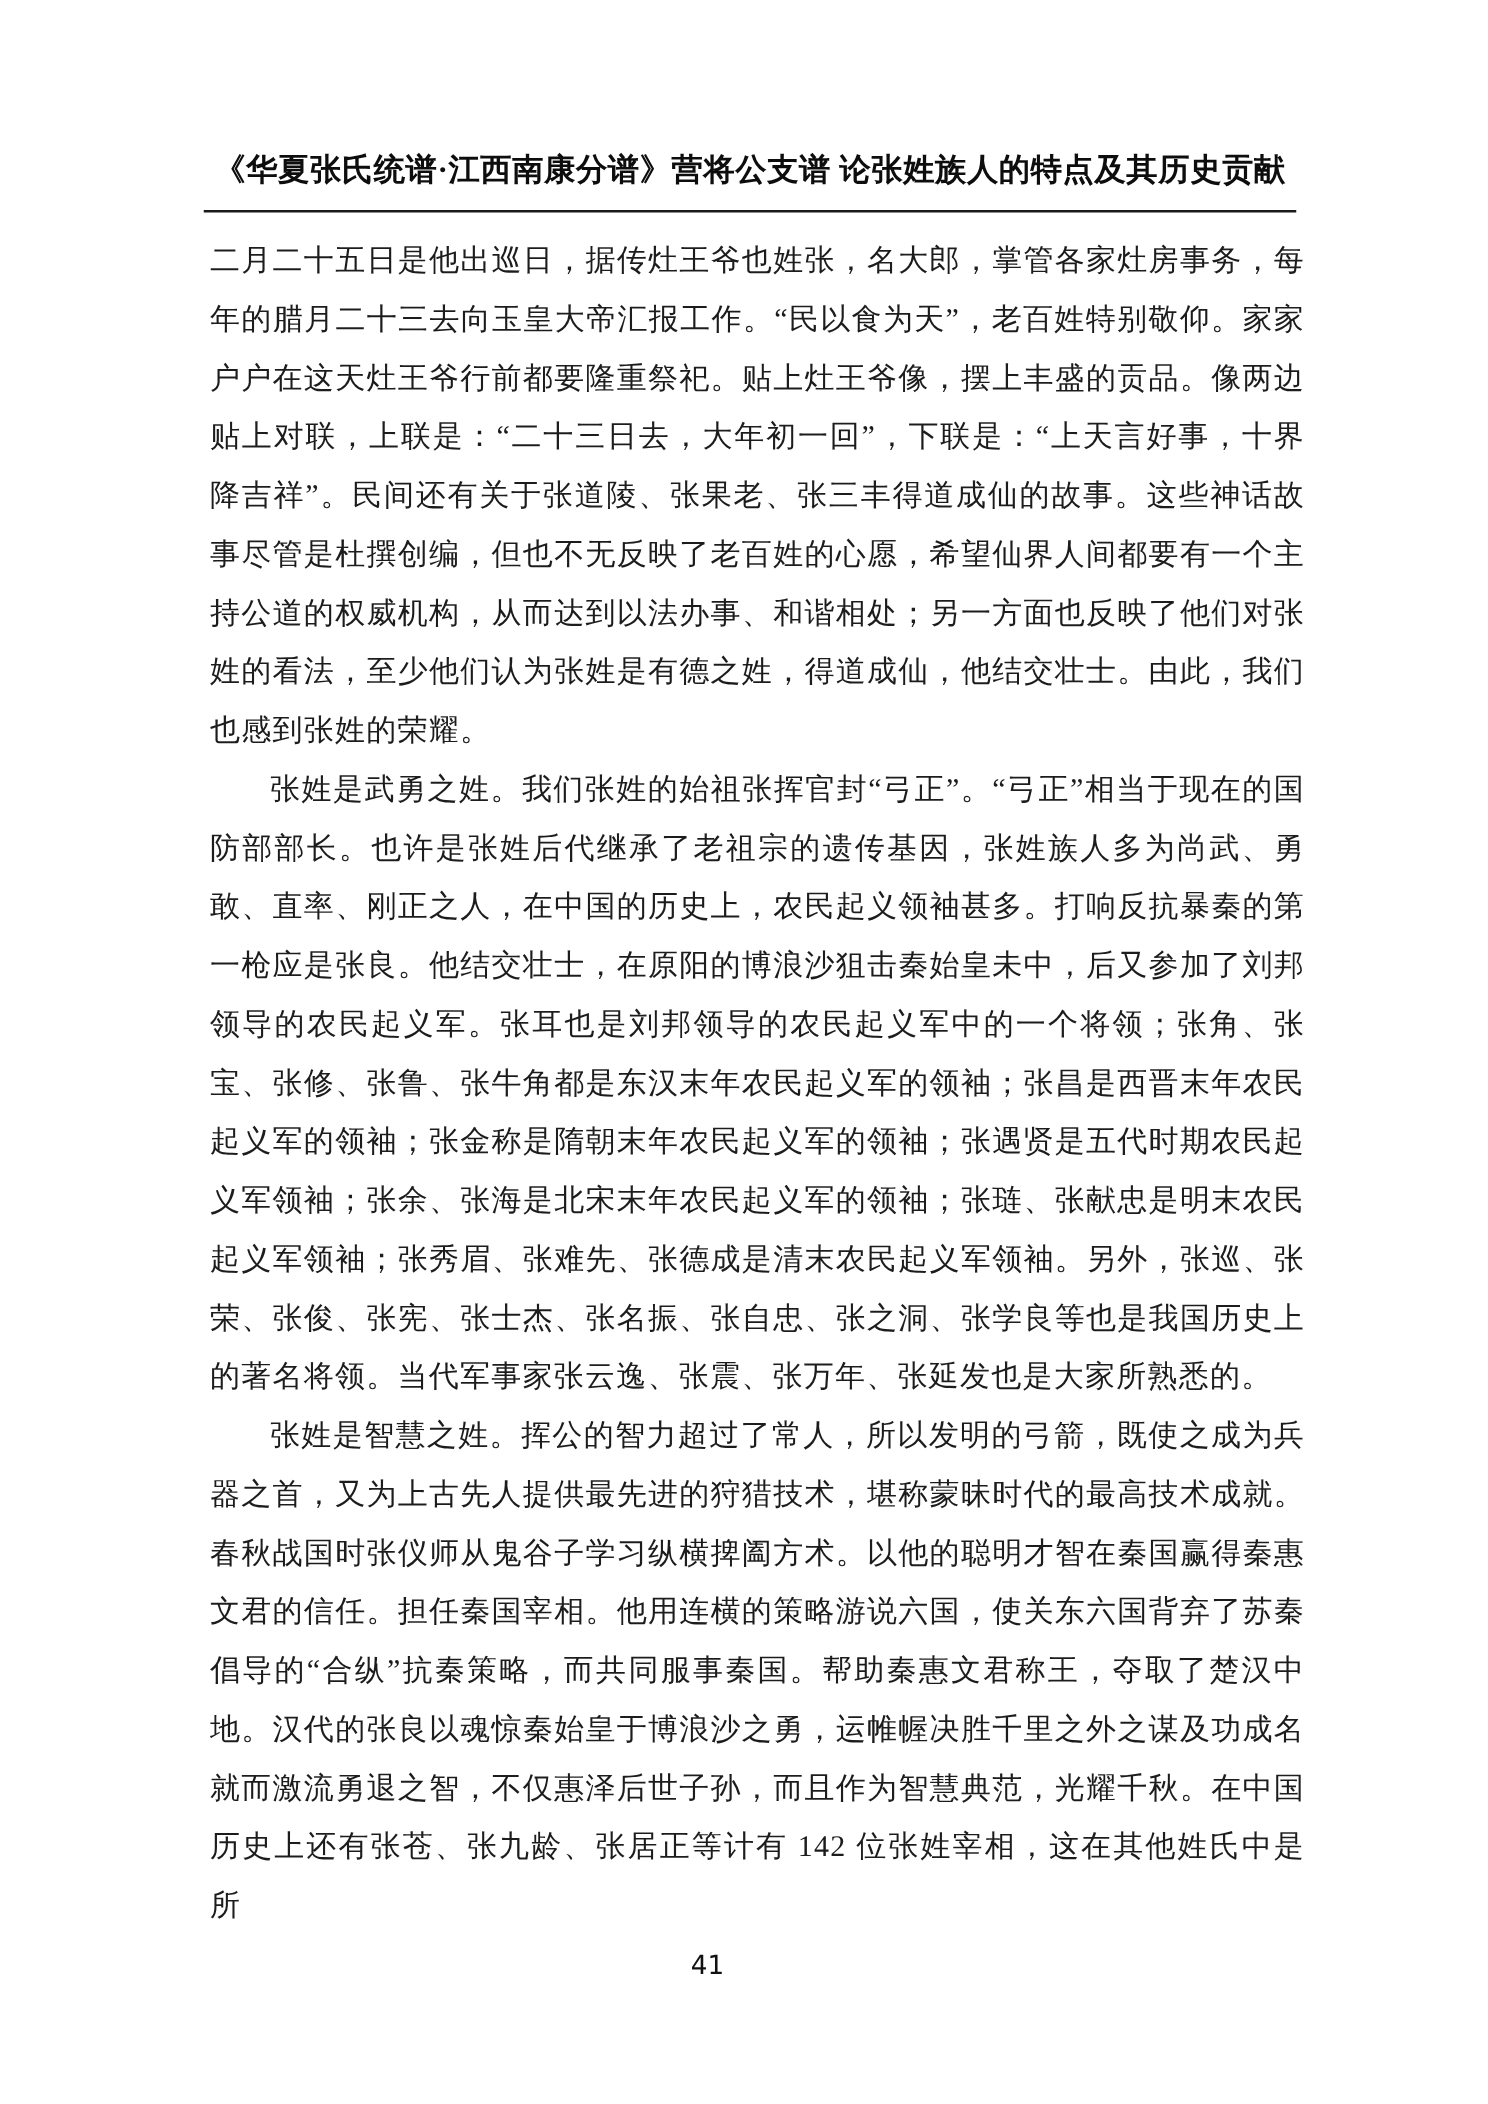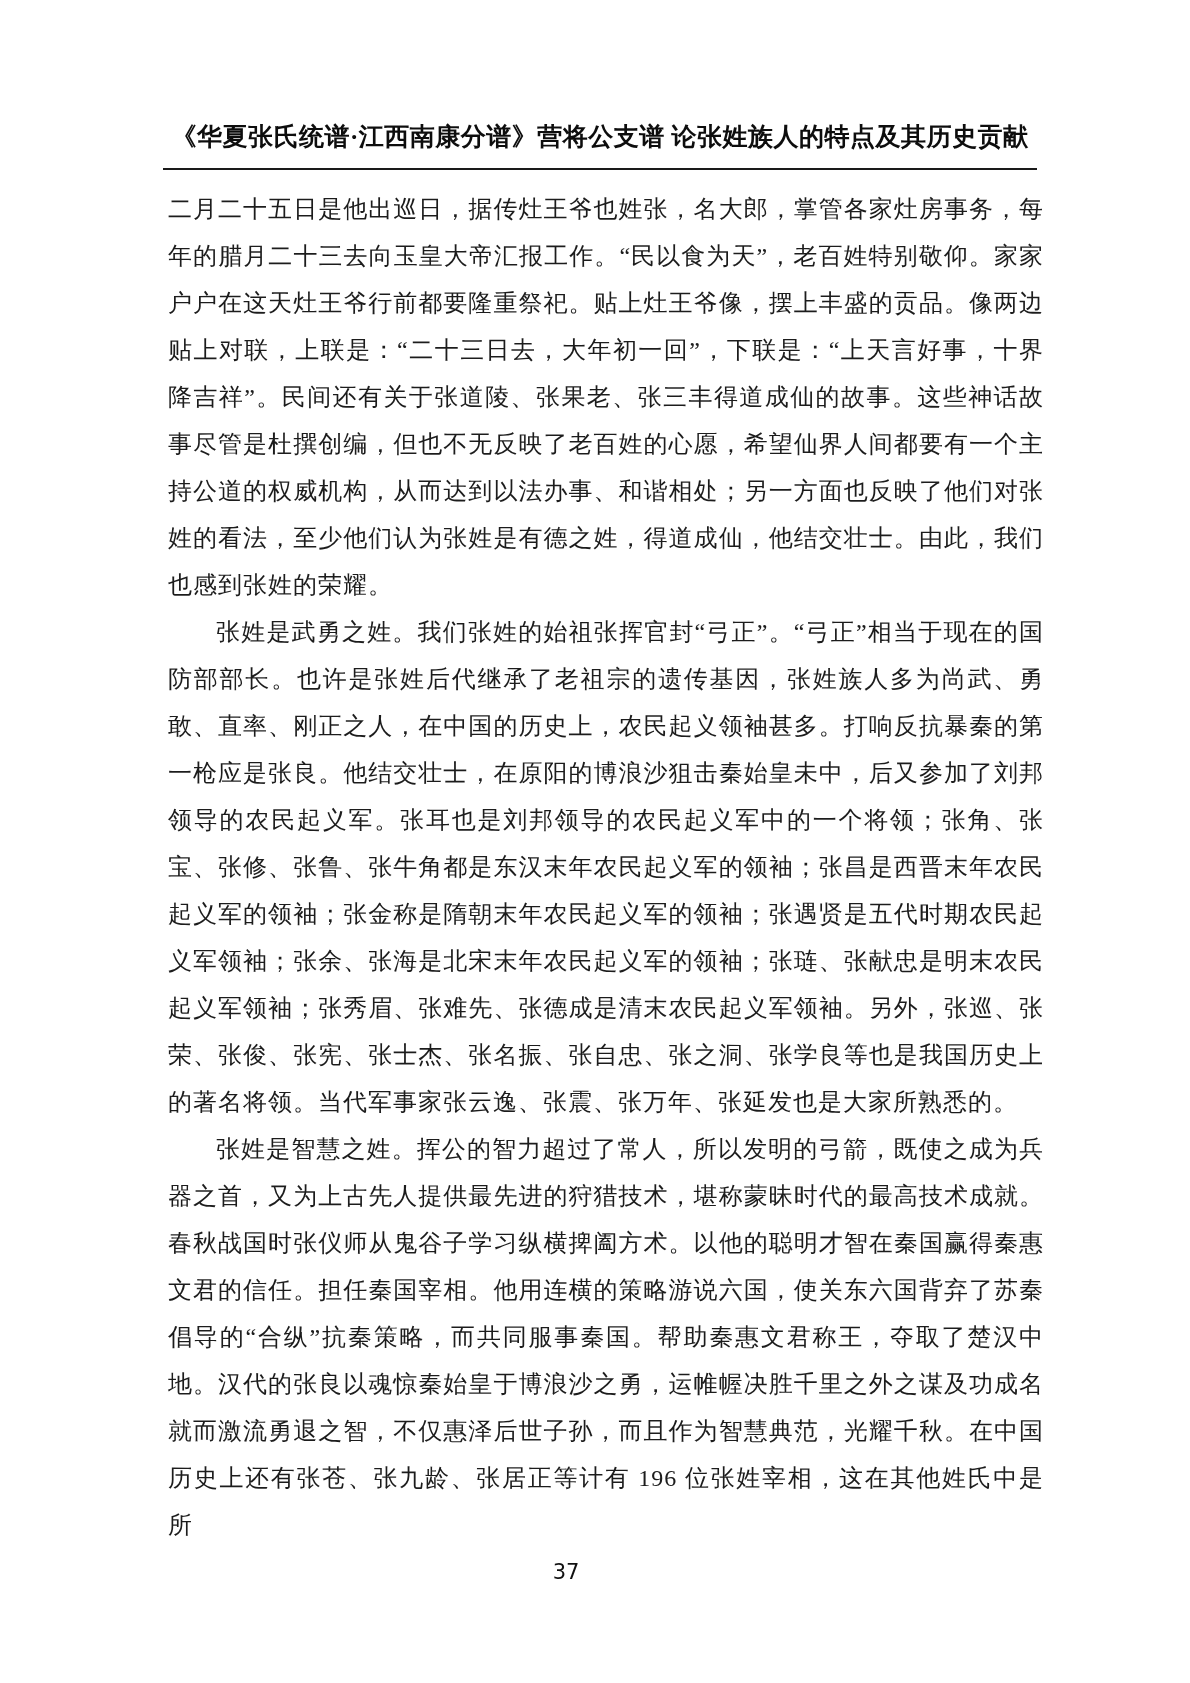--- a/index.html
+++ b/index.html
@@ -66,20 +66,20 @@
 
 <div class="page">
 
   <div class="header">
     <span>《华夏张氏统谱·江西南康分谱》营将公支谱 论张姓族人的特点及其历史贡献</span>
   </div>
 
   <div class="content" id="content">
       <p class="para">二月二十五日是他出巡日，据传灶王爷也姓张，名大郎，掌管各家灶房事务，每年的腊月二十三去向玉皇大帝汇报工作。“民以食为天”，老百姓特别敬仰。家家户户在这天灶王爷行前都要隆重祭祀。贴上灶王爷像，摆上丰盛的贡品。像两边贴上对联，上联是：“二十三日去，大年初一回”，下联是：“上天言好事，十界降吉祥”。民间还有关于张道陵、张果老、张三丰得道成仙的故事。这些神话故事尽管是杜撰创编，但也不无反映了老百姓的心愿，希望仙界人间都要有一个主持公道的权威机构，从而达到以法办事、和谐相处；另一方面也反映了他们对张姓的看法，至少他们认为张姓是有德之姓，得道成仙，他结交壮士。由此，我们也感到张姓的荣耀。</p>
       <p class="para indent">张姓是武勇之姓。我们张姓的始祖张挥官封“弓正”。“弓正”相当于现在的国防部部长。也许是张姓后代继承了老祖宗的遗传基因，张姓族人多为尚武、勇敢、直率、刚正之人，在中国的历史上，农民起义领袖甚多。打响反抗暴秦的第一枪应是张良。他结交壮士，在原阳的博浪沙狙击秦始皇未中，后又参加了刘邦领导的农民起义军。张耳也是刘邦领导的农民起义军中的一个将领；张角、张宝、张修、张鲁、张牛角都是东汉末年农民起义军的领袖；张昌是西晋末年农民起义军的领袖；张金称是隋朝末年农民起义军的领袖；张遇贤是五代时期农民起义军领袖；张余、张海是北宋末年农民起义军的领袖；张琏、张献忠是明末农民起义军领袖；张秀眉、张难先、张德成是清末农民起义军领袖。另外，张巡、张荣、张俊、张宪、张士杰、张名振、张自忠、张之洞、张学良等也是我国历史上的著名将领。当代军事家张云逸、张震、张万年、张延发也是大家所熟悉的。</p>
-      <p class="para indent">张姓是智慧之姓。挥公的智力超过了常人，所以发明的弓箭，既使之成为兵器之首，又为上古先人提供最先进的狩猎技术，堪称蒙昧时代的最高技术成就。春秋战国时张仪师从鬼谷子学习纵横捭阖方术。以他的聪明才智在秦国赢得秦惠文君的信任。担任秦国宰相。他用连横的策略游说六国，使关东六国背弃了苏秦倡导的“合纵”抗秦策略，而共同服事秦国。帮助秦惠文君称王，夺取了楚汉中地。汉代的张良以魂惊秦始皇于博浪沙之勇，运帷幄决胜千里之外之谋及功成名就而激流勇退之智，不仅惠泽后世子孙，而且作为智慧典范，光耀千秋。在中国历史上还有张苍、张九龄、张居正等计有 196 位张姓宰相，这在其他姓氏中是所</p>
+      <p class="para indent">张姓是智慧之姓。挥公的智力超过了常人，所以发明的弓箭，既使之成为兵器之首，又为上古先人提供最先进的狩猎技术，堪称蒙昧时代的最高技术成就。春秋战国时张仪师从鬼谷子学习纵横捭阖方术。以他的聪明才智在秦国赢得秦惠文君的信任。担任秦国宰相。他用连横的策略游说六国，使关东六国背弃了苏秦倡导的“合纵”抗秦策略，而共同服事秦国。帮助秦惠文君称王，夺取了楚汉中地。汉代的张良以魂惊秦始皇于博浪沙之勇，运帷幄决胜千里之外之谋及功成名就而激流勇退之智，不仅惠泽后世子孙，而且作为智慧典范，光耀千秋。在中国历史上还有张苍、张九龄、张居正等计有 142 位张姓宰相，这在其他姓氏中是所</p>
     </div>
 
   <div class="footer">
-    <span>37</span>
+    <span>41</span>
   </div>
 
 </div>
 
 </body></html>

